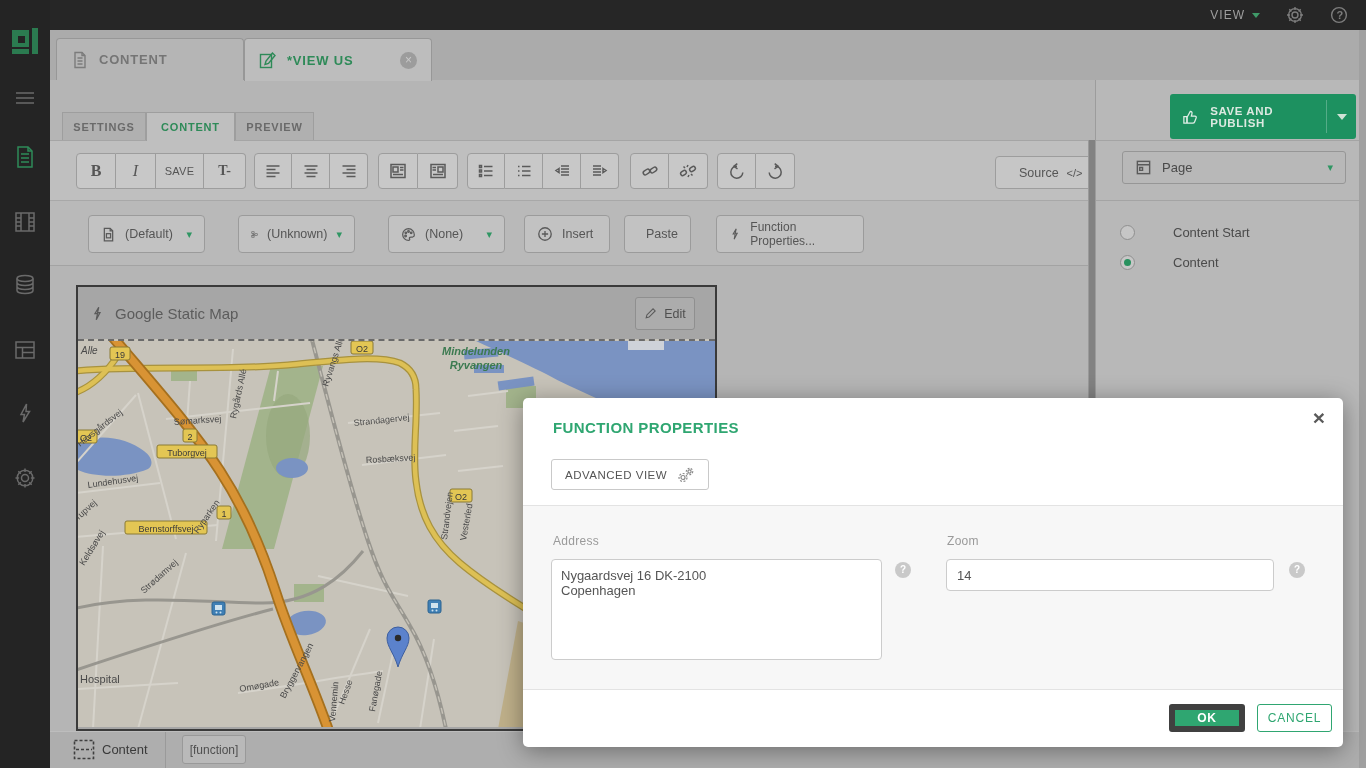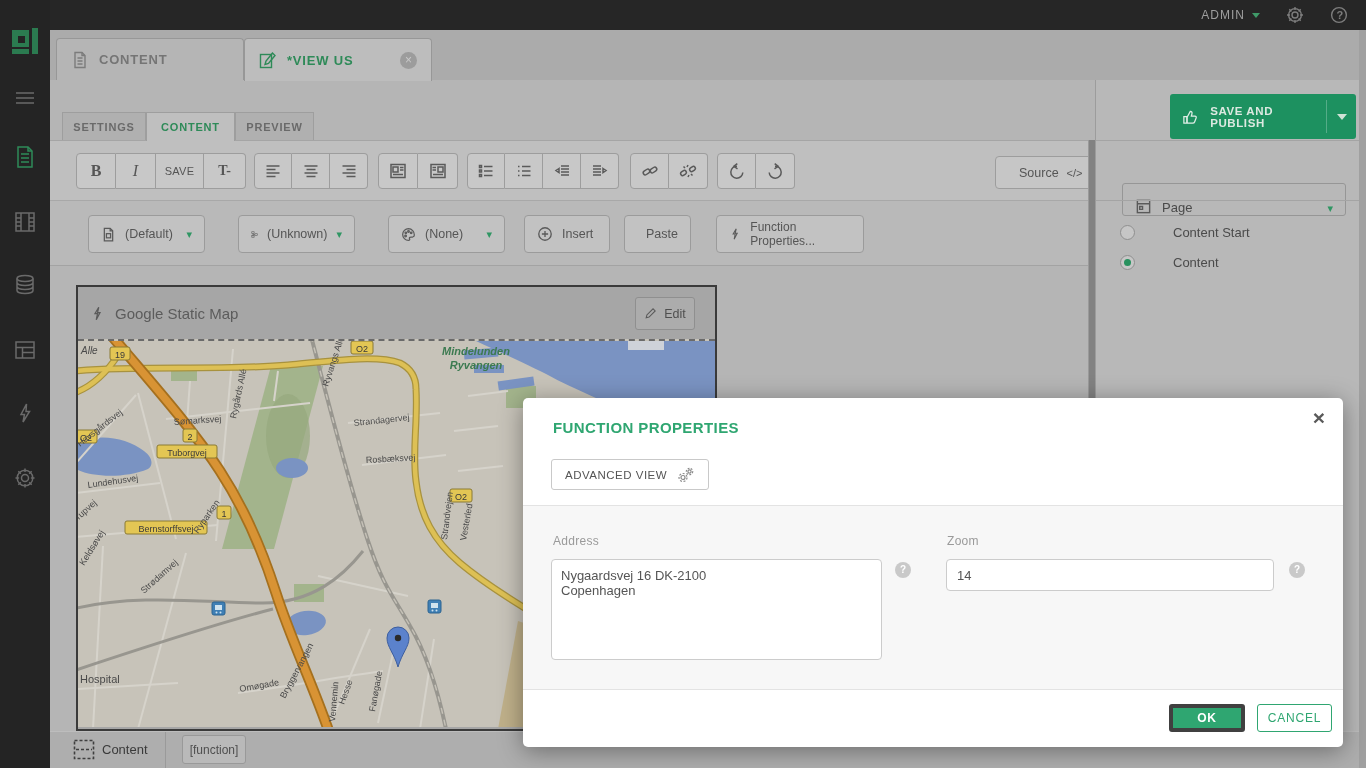--- a/index.html
+++ b/index.html
@@ -80,21 +80,21 @@
   
   .rightpanel{left:1095px;top:80px;width:271px;height:688px;background:#b8b8b8;border-left:1px solid #9c9c9c;z-index:5;}
   .save-btn{position:absolute;left:74px;top:14px;width:186px;height:45px;background:#1d9160;border-radius:3px;
             display:flex;align-items:center;color:#dcе9e1;color:#dce9e1;cursor:pointer;}
   .save-btn .s-lbl{font-size:11.5px;font-weight:bold;letter-spacing:.6px;margin-left:10px;}
   .save-btn .s-split{margin-left:auto;width:1px;height:33px;background:rgba(255,255,255,.25);}
   .save-btn .s-caret{width:30px;display:flex;align-items:center;justify-content:center;}
   .save-btn .s-caret i{width:0;height:0;border-left:5px solid transparent;border-right:5px solid transparent;border-top:6px solid #cfe2d6;}
   .p-div{position:absolute;left:0;width:271px;height:1px;background:#a4a4a4;}
   .page-dd{position:absolute;left:26px;top:71px;width:224px;height:33px;border:1px solid #969696;border-radius:3px;
-           display:flex;align-items:flex-end;gap:10px;padding:0 12px;color:#4a4a4a;font-size:13px;cursor:pointer;margin-top:32px;}
+           display:flex;align-items:center;gap:10px;padding:0 12px;color:#4a4a4a;font-size:13px;cursor:pointer;}
   .radio-row{position:absolute;left:24px;display:flex;align-items:flex-start;gap:38px;cursor:pointer;}
   .radio{width:15px;height:15px;border-radius:50%;background:#c6c6c6;border:1px solid #8f8f8f;position:relative;}
   .radio.sel::after{content:"";position:absolute;left:3px;top:3px;width:7px;height:7px;border-radius:50%;background:#28915e;}
   .radio-lbl{font-size:13px;color:#4a4a4a;}
 
   
   .bottombar{left:50px;top:731px;width:1316px;height:37px;background:#aeaeae;border-top:1px solid #bdbdbd;z-index:6;}
   .bb-item{position:absolute;display:flex;align-items:center;gap:7px;color:#3a3a3a;font-size:13px;}
   .bb-div{position:absolute;left:115px;top:0;width:1px;height:37px;background:#9a9a9a;}
   .func-btn{position:absolute;left:132px;top:3px;width:64px;height:29px;background:#b9b9b9;border:1px solid #999;
@@ -109,34 +109,34 @@
            display:flex;align-items:center;gap:10px;padding:0 13px;color:#555;font-size:11.5px;letter-spacing:.5px;cursor:pointer;}
   .m-fields{position:absolute;left:0;top:107px;width:820px;height:185px;background:#f7f7f7;
             border-top:1px solid #e3e3e3;border-bottom:1px solid #e3e3e3;}
   .f-label{position:absolute;font-size:12px;color:#9a9a9a;letter-spacing:.3px;}
   .m-textarea{position:absolute;left:28px;top:53px;width:331px;height:101px;border:1px solid #ccc;border-radius:4px;
               padding:8px 9px;font-family:"Liberation Sans",sans-serif;font-size:13px;color:#555;resize:none;background:#fff;outline:none;}
   .m-input{position:absolute;left:423px;top:53px;width:328px;height:32px;border:1px solid #ccc;border-radius:4px;
            padding:0 10px;font-family:"Liberation Sans",sans-serif;font-size:13px;color:#555;background:#fff;outline:none;}
   .help{position:absolute;width:16px;height:16px;border-radius:50%;background:#c9c9c9;color:#fff;
         font-size:10px;font-weight:bold;text-align:center;line-height:16px;cursor:pointer;}
-  .ok-btn{position:absolute;left:646px;top:306px;width:76px;height:28px;background:#2fa671;border:4px solid #404040;border-radius:3px;
+  .ok-btn{position:absolute;left:646px;top:306px;width:76px;height:28px;background:#2fa671;border:6px solid #404040;border-radius:3px;
           color:#fff;font-size:12px;font-weight:bold;letter-spacing:.8px;display:flex;align-items:center;justify-content:center;cursor:pointer;}
   .cancel-btn{position:absolute;left:734px;top:306px;width:75px;height:28px;background:#fff;border:1px solid #2fa671;border-radius:3px;
           color:#2fa671;font-size:12px;letter-spacing:.8px;display:flex;align-items:center;justify-content:center;cursor:pointer;}
 </style>
 </head>
 <body>
 
 <div class="stage">
 
   <div class="abs topbar">
     <div class="topbar-right">
       <div class="admin">
-        <span>ADMIN</span>
+        <span>VIEW</span>
         <span class="caret"></span>
       </div>
       <svg class="tb-ico" viewBox="0 0 18 18">
         <circle cx="9" cy="9" r="3"></circle>
           <circle cx="9" cy="9" r="6.4"></circle>
         <path d="M9 1v3M9 14v3M1 9h3M14 9h3M3.3 3.3l2.1 2.1M12.6 12.6l2.1 2.1M14.7 3.3l-2.1 2.1M5.4 12.6l-2.1 2.1"></path>
       </svg>
       <svg class="tb-ico" viewBox="0 0 18 18">
         <circle cx="9" cy="9" r="7.4"></circle>
           <text x="6.6" y="12.6" class="helpq">?</text>

